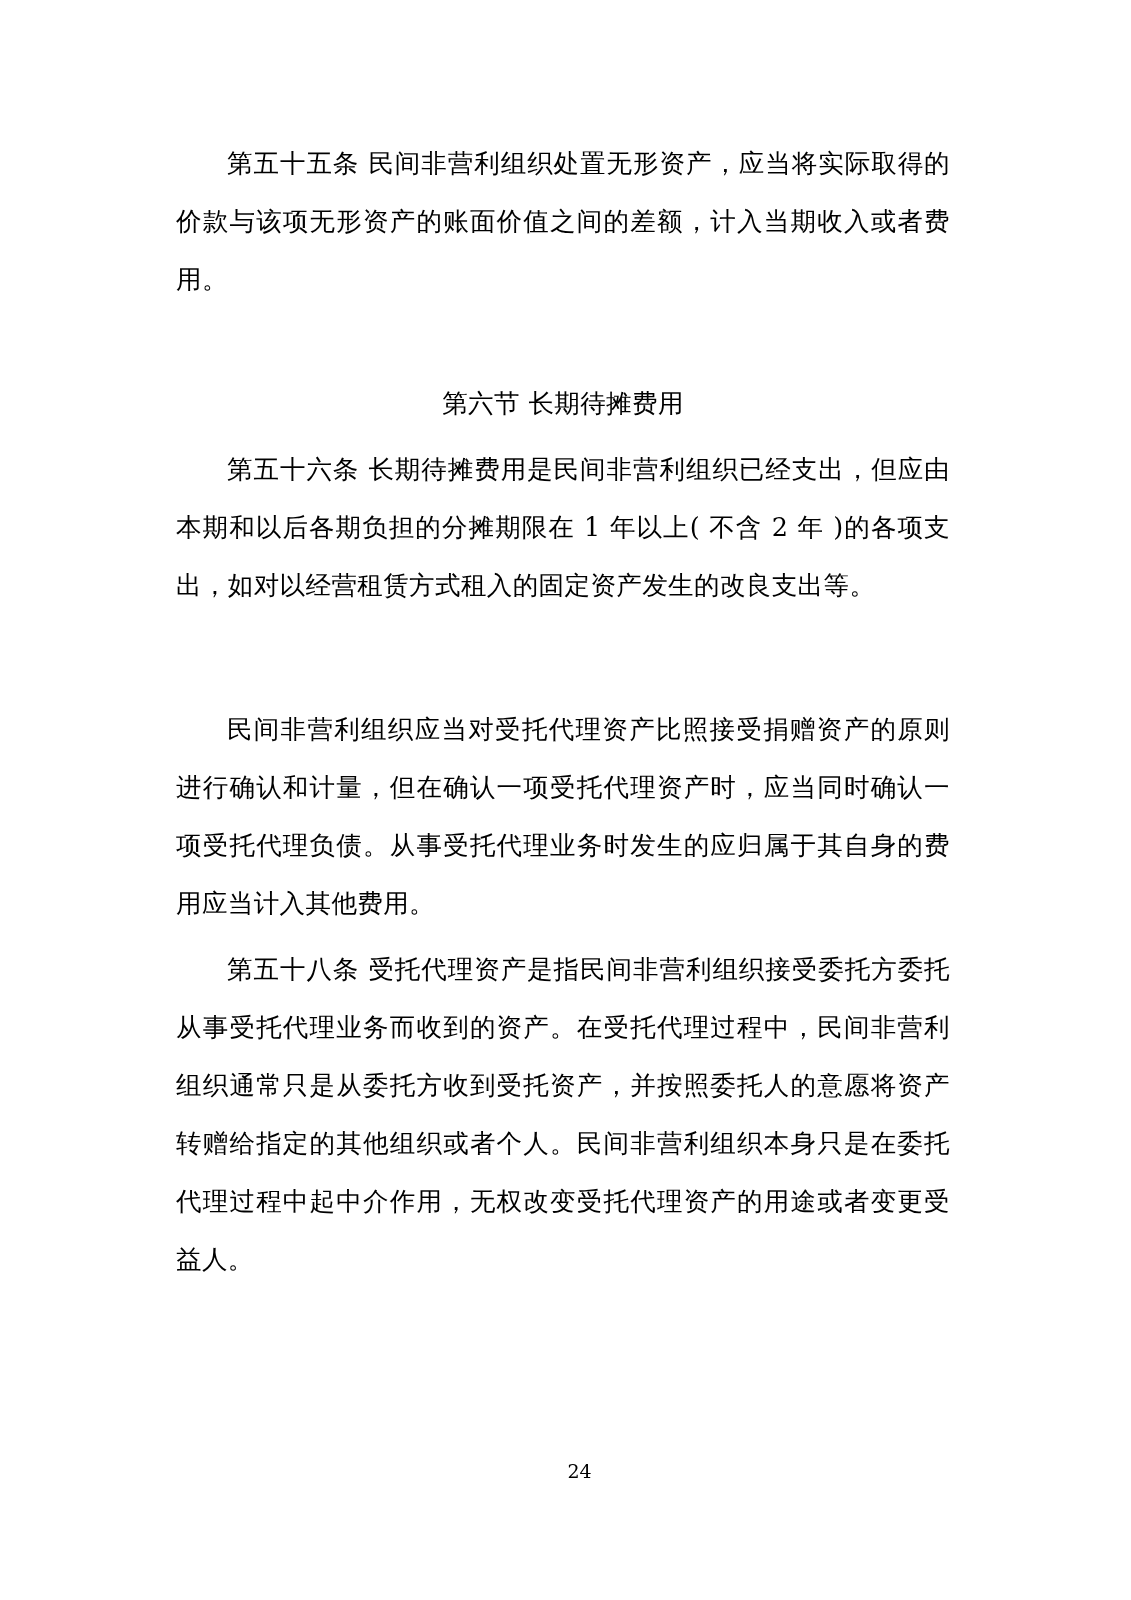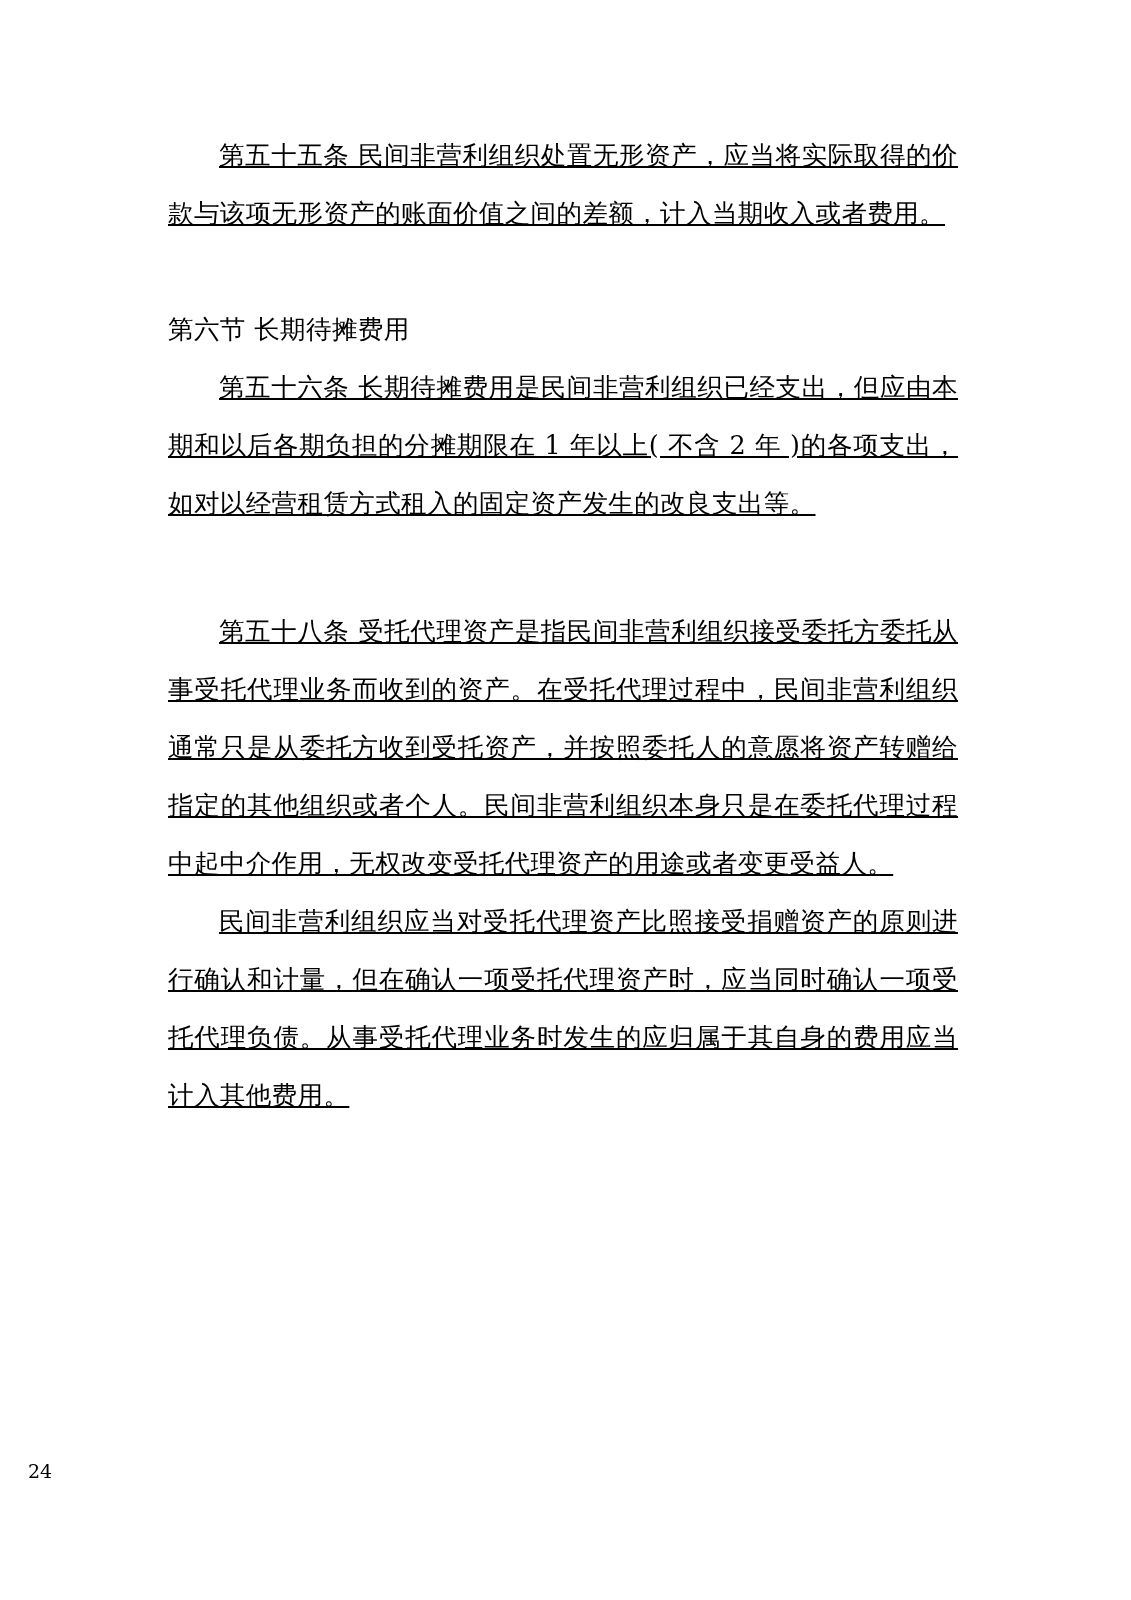--- a/index.html
+++ b/index.html
@@ -22,39 +22,38 @@
     left: 168px;
     top: 126px;
     width: 790px;
   }
   .para {
     font-size: 25.5px;
     line-height: 58px;
     text-align: justify;
     text-justify: inter-ideograph;
     letter-spacing: 0.4px;
-    margin: 0;
+    margin: 8px;
     text-indent: 2em;
-    text-decoration: underline;
   }
   .section-title {
     font-size: 25.5px;
     line-height: 58px;
-    text-align: left;
+    text-align: center;
     margin: 0;
     letter-spacing: 0.4px;
   }
   .gap-md { height: 58px; }
   .gap-lg { height: 70px; }
   .page-number {
     position: absolute;
     left: 0;
     right: 0;
     top: 1460px;
-    text-align: left;
+    text-align: center;
     font-size: 19px;
     font-family: "DejaVu Serif", "Liberation Serif", serif;
     padding-left: 28px;
   }
 </style>
 </head>
 <body>
 
 <div class="page">
 
@@ -65,21 +64,21 @@
     <div class="gap-md"></div>
 
     <p class="section-title">第六节 长期待摊费用</p>
 
     <p class="para">第五十六条 长期待摊费用是民间非营利组织已经支出，但应由本期和以后各期负担的分摊期限在 1 年以上( 不含 2 年 )的各项支出，如对以经营租赁方式租入的固定资产发生的改良支出等。</p>
 
 
     <div class="gap-lg"></div>
 
 
+    <p class="para">民间非营利组织应当对受托代理资产比照接受捐赠资产的原则进行确认和计量，但在确认一项受托代理资产时，应当同时确认一项受托代理负债。从事受托代理业务时发生的应归属于其自身的费用应当计入其他费用。</p>
+
     <p class="para">第五十八条 受托代理资产是指民间非营利组织接受委托方委托从事受托代理业务而收到的资产。在受托代理过程中，民间非营利组织通常只是从委托方收到受托资产，并按照委托人的意愿将资产转赠给指定的其他组织或者个人。民间非营利组织本身只是在委托代理过程中起中介作用，无权改变受托代理资产的用途或者变更受益人。</p>
-
-    <p class="para">民间非营利组织应当对受托代理资产比照接受捐赠资产的原则进行确认和计量，但在确认一项受托代理资产时，应当同时确认一项受托代理负债。从事受托代理业务时发生的应归属于其自身的费用应当计入其他费用。</p>
 
   </div>
 
   <div class="page-number">24</div>
 
 </div>
 
 </body></html>

